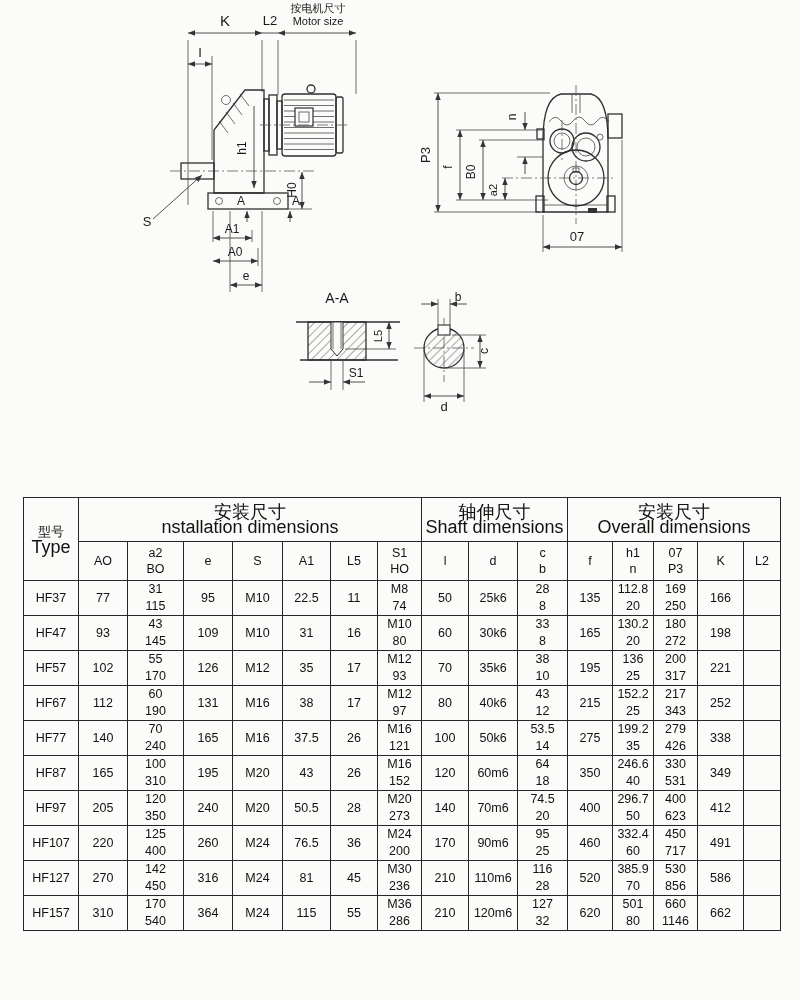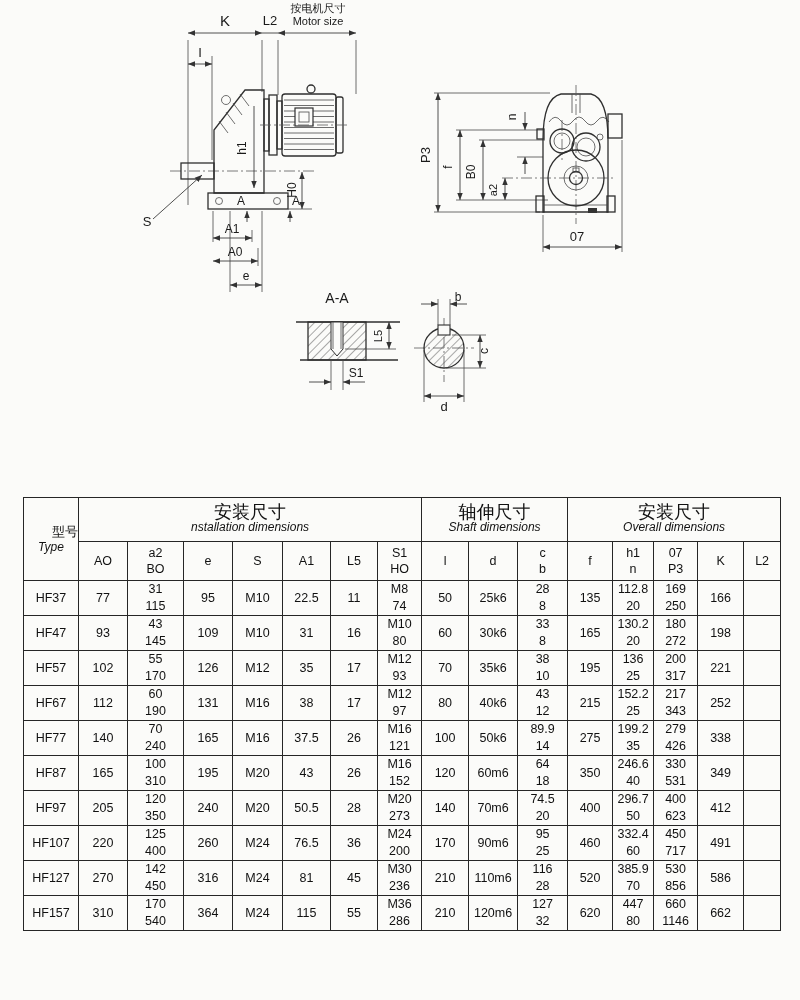--- a/index.html
+++ b/index.html
@@ -10,25 +10,25 @@
   .thin{fill:none;stroke:#4a4a4a;stroke-width:0.8;}
   .dim{fill:none;stroke:#3c3c3c;stroke-width:0.9;}
   .cl{fill:none;stroke:#5a5a5a;stroke-width:0.8;stroke-dasharray:11 3 2 3;}
   .lbl{font-family:"Liberation Sans",sans-serif;fill:#1a1a1a;}
   table.spec{position:absolute;left:23px;top:497px;width:757px;border-collapse:collapse;table-layout:fixed;color:#111;}
   table.spec th,table.spec td{border:1.5px solid #262626;padding:0;text-align:center;vertical-align:middle;font-weight:normal;background:#fbfbf9;}
   thead tr.grp-row{height:44px;}
   thead tr.sub-row{height:39px;}
   tbody tr{height:26px;}
   .cn{font-size:18px;line-height:16px;}
-  .en{font-size:12px;line-height:15px;font-style:italic;}
+  .en{font-size:18px;line-height:15px;}
   .sub-row th div{font-size:12.5px;line-height:16px;}
   tbody th,tbody td{font-size:12.5px;}
   tbody td div{line-height:17px;}
-  .typeh .cn{font-size:13px;text-align:right;}
+  .typeh .cn{font-size:13px;}
 </style>
 </head>
 <body>
 
 <div class="page">
 
   <svg class="drawings" width="800" height="480" viewBox="0 0 800 480">
     <defs>
       <marker id="arw" viewBox="0 0 10 10" refX="9" refY="5" markerWidth="9" markerHeight="9" orient="auto-start-reverse">
         <path d="M0,1.5 L9,5 L0,8.5 Z" fill="#333"></path>
@@ -444,21 +444,21 @@
           <td>M16</td>
           <td>37.5</td>
           <td>26</td>
           <td>
             <div>M16</div>
             <div>121</div>
           </td>
           <td>100</td>
           <td>50k6</td>
           <td>
-            <div>89.9</div>
+            <div>53.5</div>
             <div>14</div>
           </td>
           <td>275</td>
           <td>
             <div>199.2</div>
             <div>35</div>
           </td>
           <td>
             <div>279</div>
             <div>426</div>
@@ -614,21 +614,21 @@
             <div>286</div>
           </td>
           <td>210</td>
           <td>120m6</td>
           <td>
             <div>127</div>
             <div>32</div>
           </td>
           <td>620</td>
           <td>
-            <div>447</div>
+            <div>501</div>
             <div>80</div>
           </td>
           <td>
             <div>660</div>
             <div>1146</div>
           </td>
           <td>662</td>
           <td></td>
         </tr>
       </tbody>

